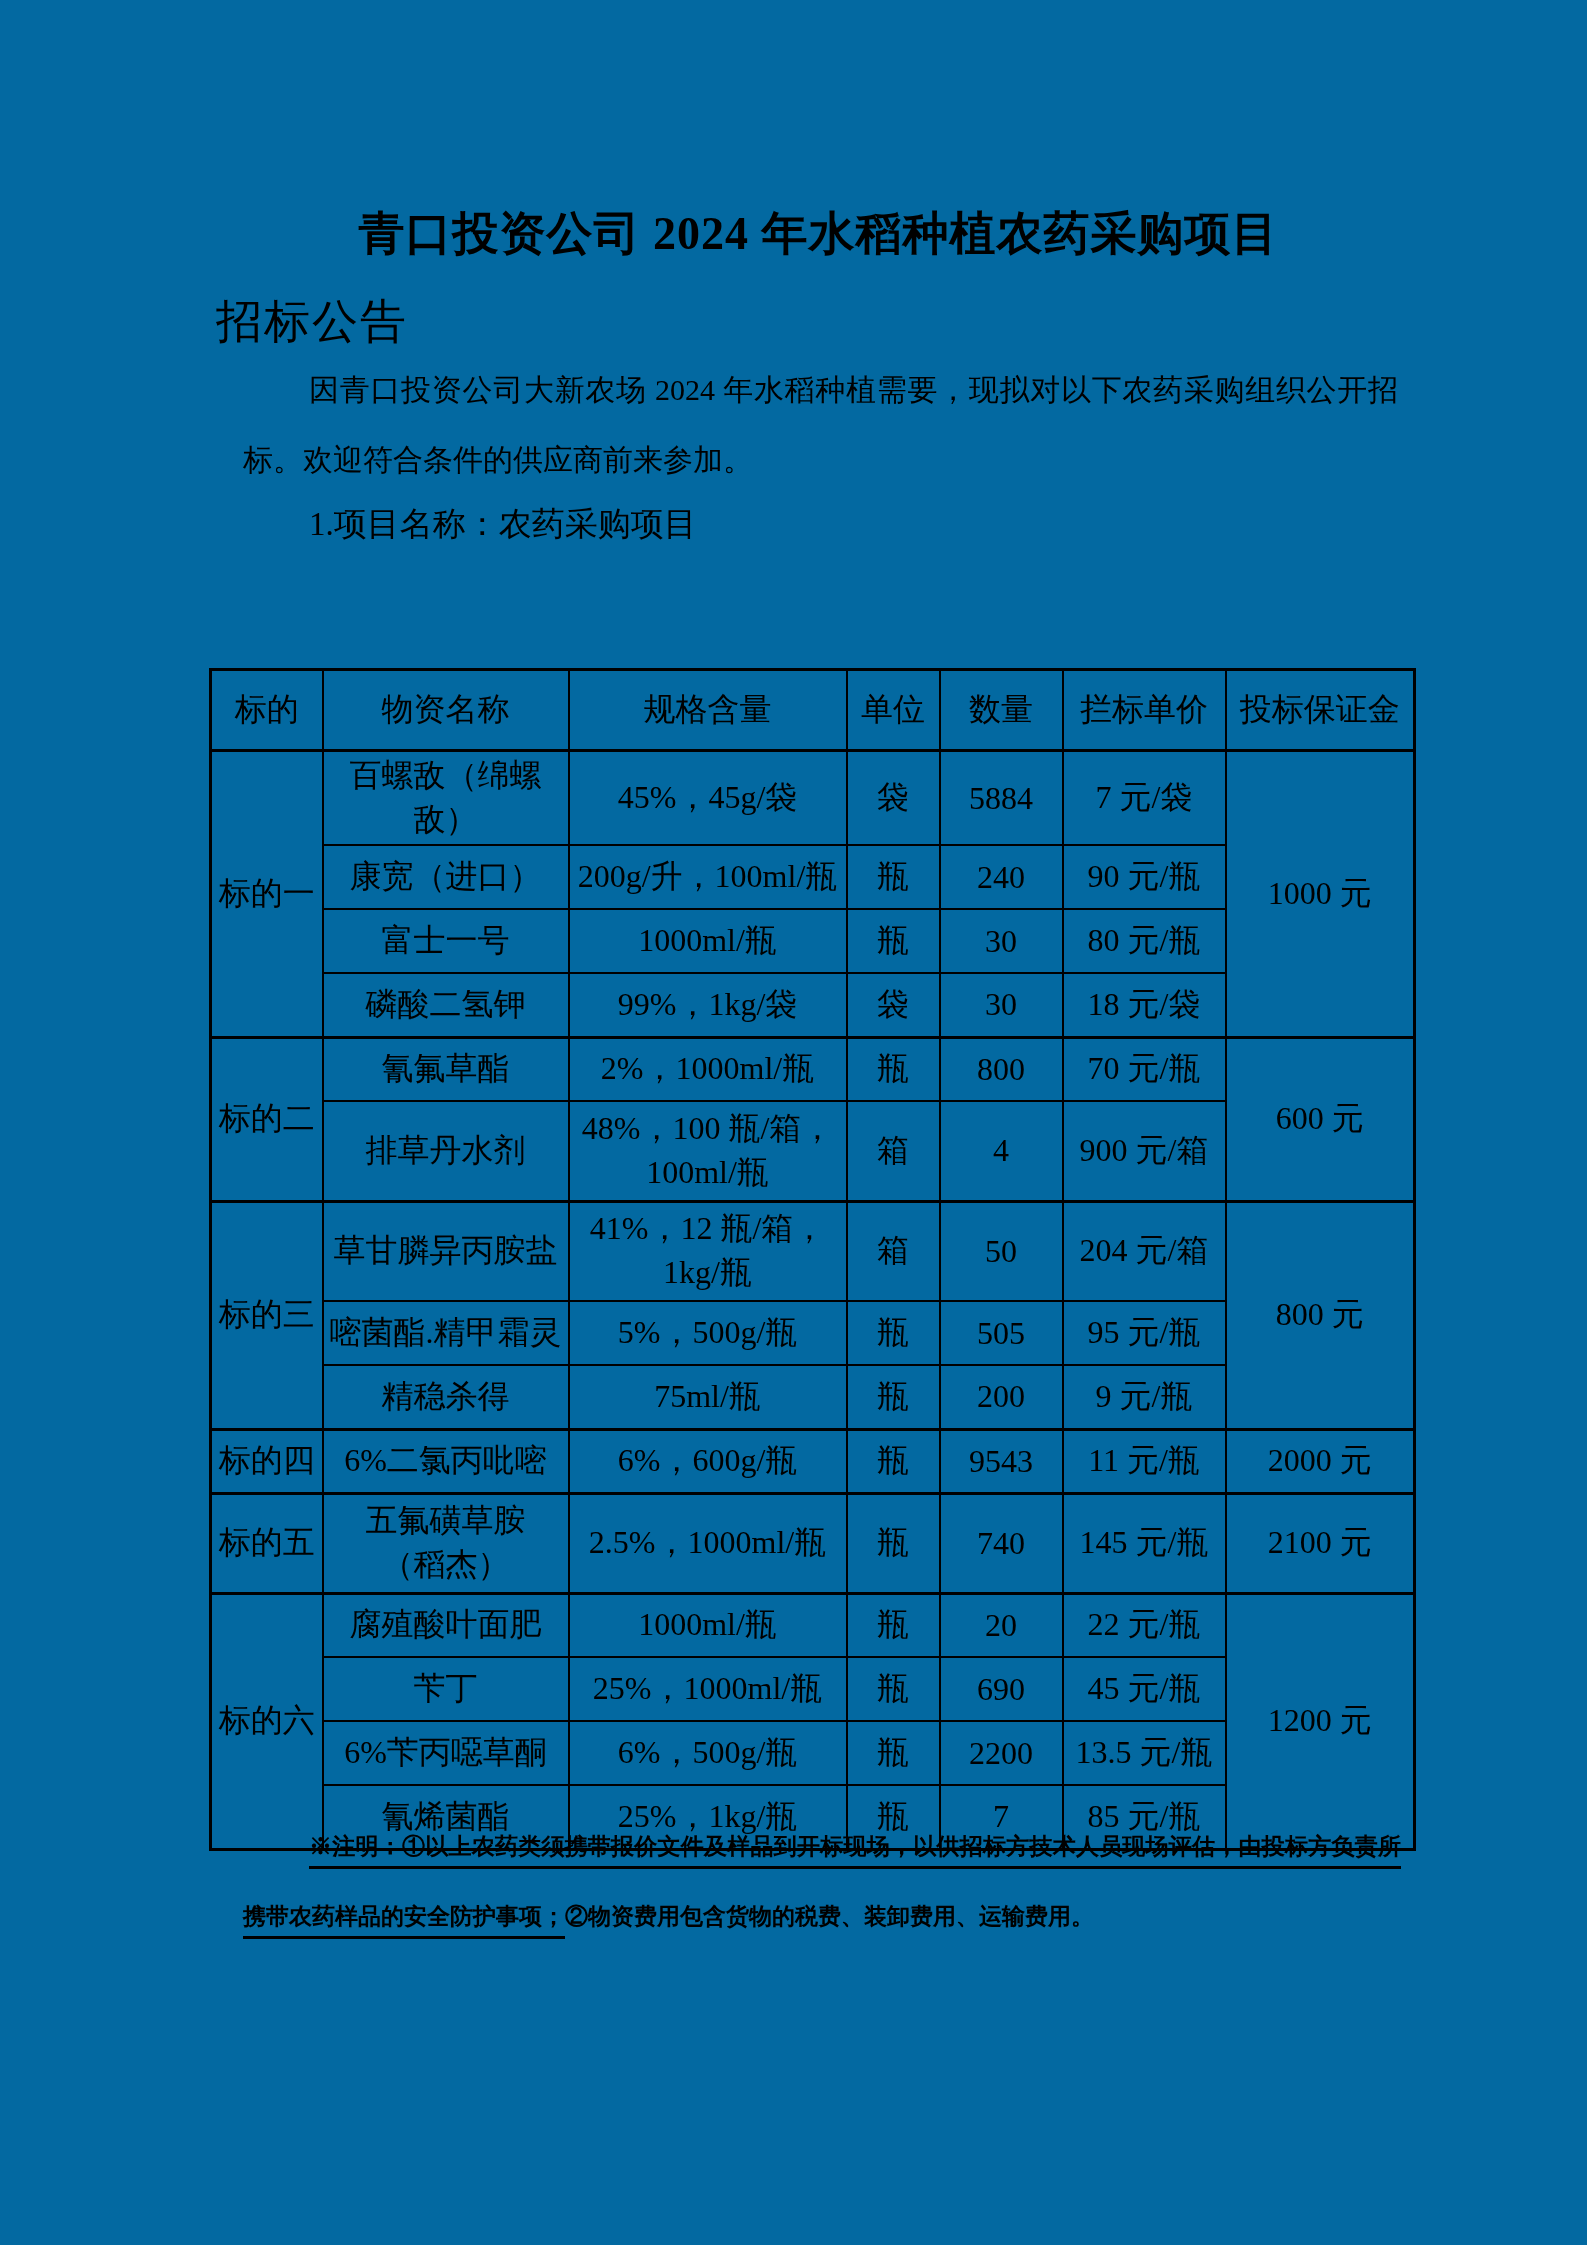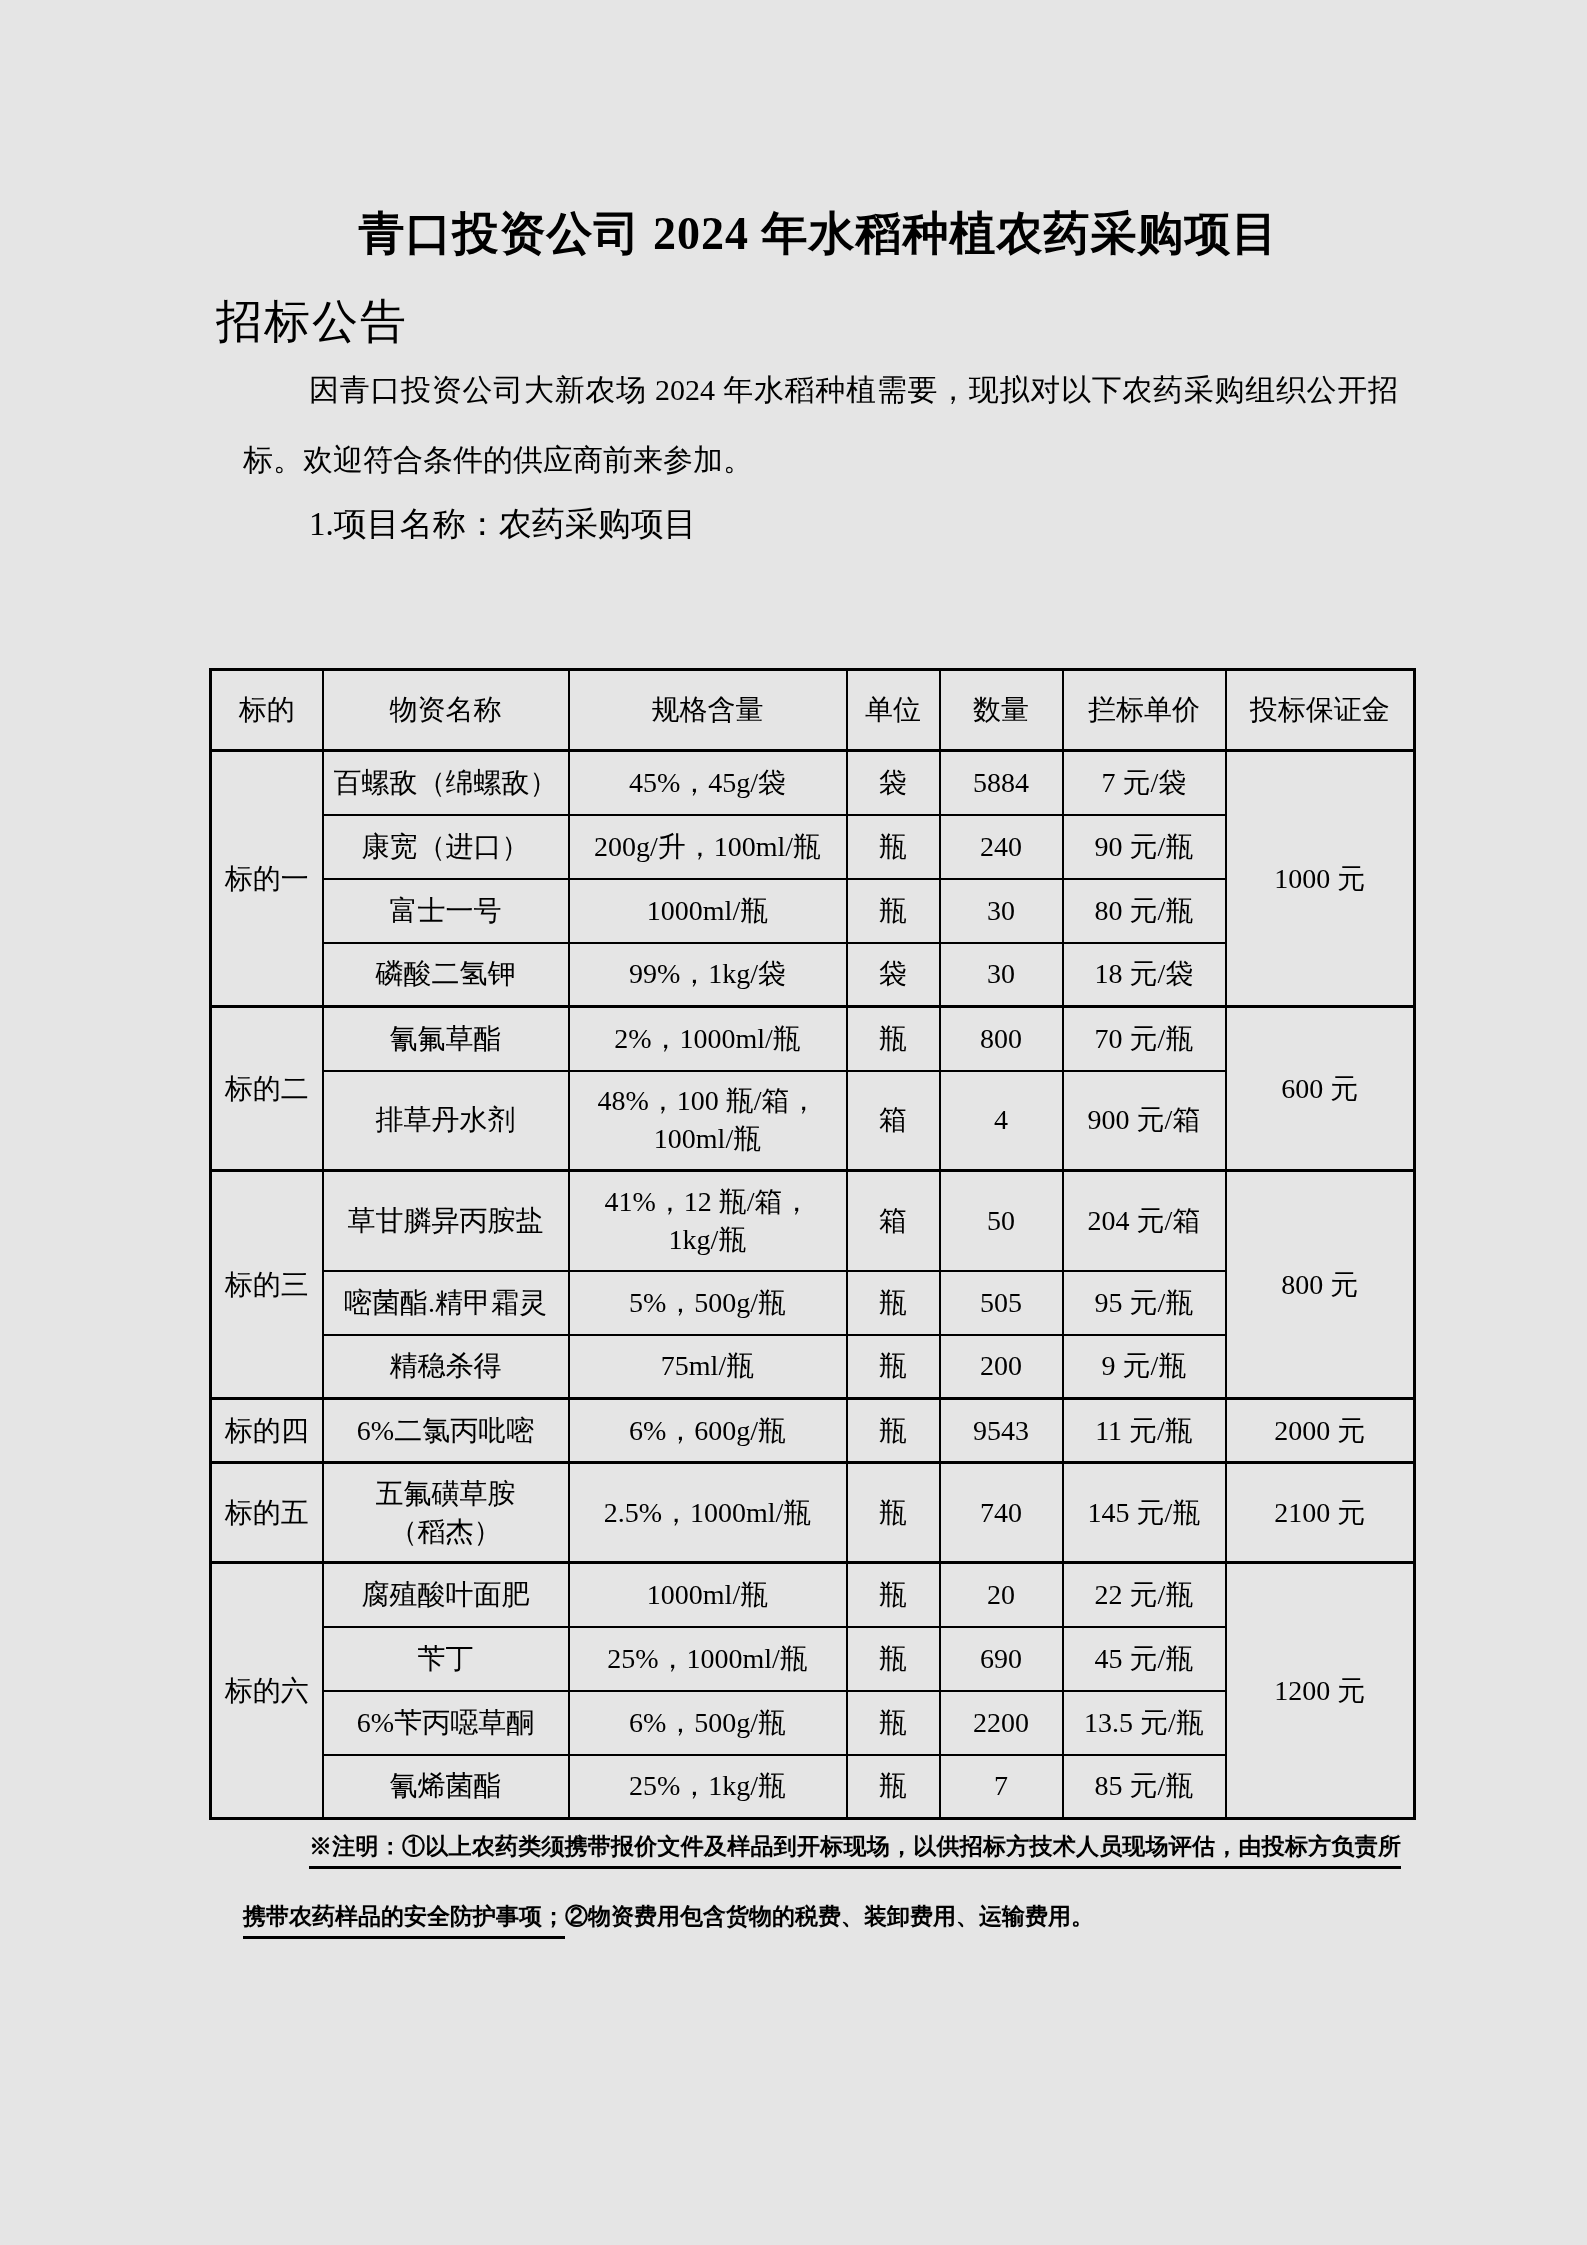--- a/index.html
+++ b/index.html
@@ -1,20 +1,20 @@
 <!DOCTYPE html>
 <html><head>
 <meta charset="utf-8">
 <style>
   html,body { margin:0; padding:0; background:#888; }
   .page {
     position:relative;
     width:1587px; height:2245px;
     margin:0 auto;
-    background:#e5e5e5;
+    background:#0369a1;
     color:#000;
     font-family:"Liberation Serif","DejaVu Serif",serif;
     overflow:hidden;
   }
   .doc-title {
     position:absolute; top:203px; left:216px; width:1205px;
     text-align:center; font-size:46px; font-weight:bold;
     letter-spacing:1px; white-space:nowrap;
   }
   .doc-subtitle {
@@ -30,21 +30,21 @@
   .sect-block {
     position:absolute; top:492px; left:309px; width:1090px;
     font-size:33px; line-height:65px;
   }
   .sect-heading { font-weight:bold; }
   .sect-item { font-weight:normal; }
 
   table.bid {
     position:absolute; top:668px; left:209px;
     width:1204px; border-collapse:collapse; table-layout:fixed;
-    font-size:28px; text-align:center;
+    font-size:32px; text-align:center;
   }
   table.bid th, table.bid td {
     border:2px solid #000;
     padding:2px 4px;
     vertical-align:middle;
     white-space:pre-line;
     font-weight:normal;
     overflow:hidden;
   }
   table.bid { border:3px solid #000; }

